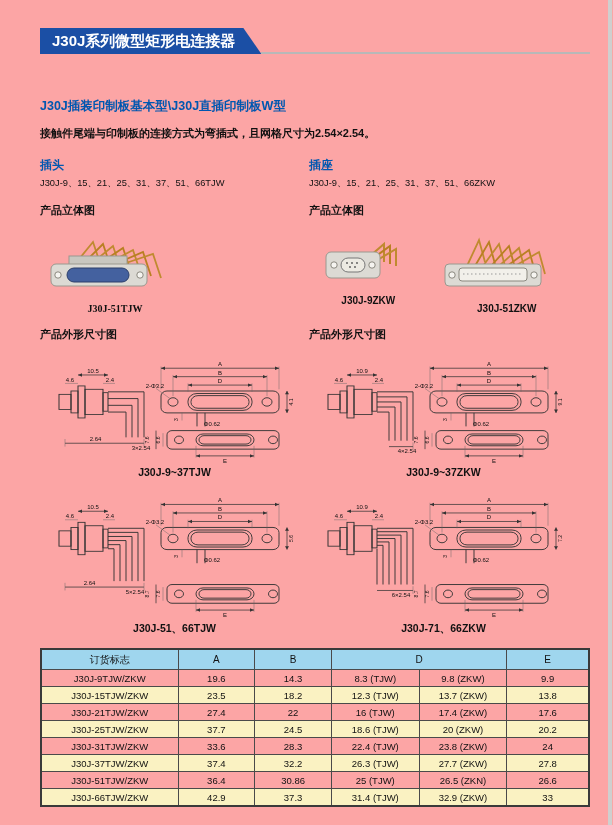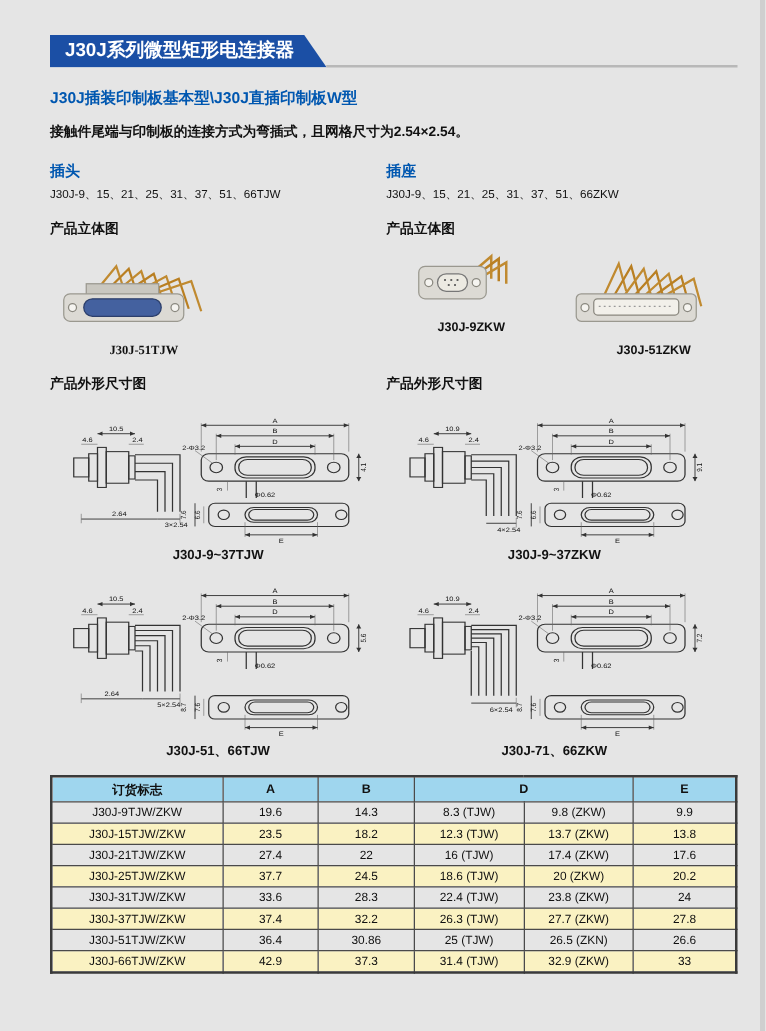--- a/index.html
+++ b/index.html
@@ -1,25 +1,25 @@
 <!DOCTYPE html>
 <html style="--banner-blue: #1b4fa5; --head-blue: #0057b0; --th-blue: #9fd6ee; --row-yellow: #faf2c2;"><head>
 <meta charset="utf-8">
 <style>
   html,body{margin:0;padding:0;background:#fff;}
-  .page{position:relative;width:613px;height:825px;background:#e5e5e5;overflow:hidden;
+  .page{position:relative;width:613px;height:825px;background:#fca5a5;overflow:hidden;
         font-family:"Liberation Sans","DejaVu Sans",sans-serif;color:#111;}
   .edge-r{position:absolute;right:1px;top:0;width:4px;height:100%;background:#cfcfcf;}
   .content{position:absolute;left:40px;top:0;width:550px;}
   .banner-row{display:flex;align-items:flex-end;margin-top:28px;}
   .banner{background:var(--banner-blue,#1b4fa5);color:#fff;font-weight:bold;font-size:15px;
           line-height:26px;height:26px;padding:0 26px 0 12px;white-space:nowrap;
           clip-path:polygon(0 0,calc(100% - 18px) 0,100% 100%,0 100%);}
   .banner-line{flex:1;height:2px;background:#b8b8b8;margin-bottom:0;}
-  .section-title{color:var(--head-blue,#0057b0);font-weight:bold;font-size:12.5px;margin-top:16px;}
+  .section-title{color:var(--head-blue,#0057b0);font-weight:bold;font-size:12.5px;margin-top:44px;}
   .intro{font-size:11px;font-weight:bold;margin-top:11px;}
   .cols{display:flex;gap:0;margin-top:16px;}
   .col{width:269px;}
   .col-label{color:var(--head-blue,#0057b0);font-weight:bold;font-size:12px;}
   .models{font-size:9.3px;margin-top:3px;white-space:nowrap;}
   .subhead{font-weight:bold;font-size:11px;margin-top:13px;}
   .photos{display:flex;align-items:flex-end;gap:8px;margin-top:4px;height:92px;}
   .photo-fig{text-align:center;}
   .photo-cap{font-size:10px;font-weight:bold;margin-top:1px;}
   .drawing-box{margin-top:6px;}
@@ -27,21 +27,21 @@
   svg.dwg{display:block;margin:0 auto;}
   .dwg .ol{fill:none;stroke:#333;stroke-width:1;}
   .dwg .dl{stroke:#333;stroke-width:0.8;fill:none;}
   .dwg .xl{stroke:#666;stroke-width:0.5;fill:none;}
   .dwg polygon{fill:#333;stroke:none;}
   .dwg text.dt{font-size:6px;fill:#111;text-anchor:middle;font-family:inherit;}
   .table-wrap{margin-top:12px;}
   table{width:100%;border-collapse:collapse;border:2px solid #3a3a3a;table-layout:fixed;}
   th,td{border:1px solid #4a4a4a;text-align:center;font-size:9.5px;padding:2.5px 1px;
         overflow:hidden;white-space:nowrap;}
-  th{background:var(--th-blue,#9fd6ee);font-weight:bold;font-size:10px;}
+  th{background:var(--th-blue,#9fd6ee);font-weight:normal;font-size:10px;}
   tr.alt td{background:var(--row-yellow,#faf2c2);}
 </style>
 </head>
 <body>
 
 <div class="page">
   <div class="edge-r"></div>
   <div class="content">
 
     <div class="banner-row">
@@ -250,21 +250,21 @@
             </div>
           <div class="drawing-cap">J30J-51、66TJW</div>
         </div>
       </div>
 
       <div class="col">
         <div class="col-label">插座</div>
         <div class="models">J30J-9、15、21、25、31、37、51、66ZKW</div>
         <div class="subhead">产品立体图</div>
         <div class="photos">
-          <figure class="photo-fig" style="margin:18px;width:108px;">
+          <figure class="photo-fig" style="margin:8px;width:108px;">
             <svg width="100" height="62" viewBox="0 0 100 62">
               <path d="M52,28 L66,16 L66,34" fill="none" stroke="#c08a30" stroke-width="2"></path>
               <path d="M54,31 L72,18 L72,36" fill="none" stroke="#b97f22" stroke-width="2"></path>
               <path d="M56,34 L78,21 L78,38" fill="none" stroke="#c08a30" stroke-width="2"></path>
               <rect x="8" y="24" width="54" height="26" rx="5" fill="#dcdad4" stroke="#9a988f"></rect>
               <circle cx="16" cy="37" r="3.2" fill="#f5f4f0" stroke="#8a887f"></circle>
               <circle cx="54" cy="37" r="3.2" fill="#f5f4f0" stroke="#8a887f"></circle>
               <rect x="23" y="30" width="24" height="14" rx="7" fill="#eceae2" stroke="#777"></rect>
               <circle cx="29" cy="35" r="0.9" fill="#555"></circle>
                 <circle cx="34" cy="35" r="0.9" fill="#555"></circle>

